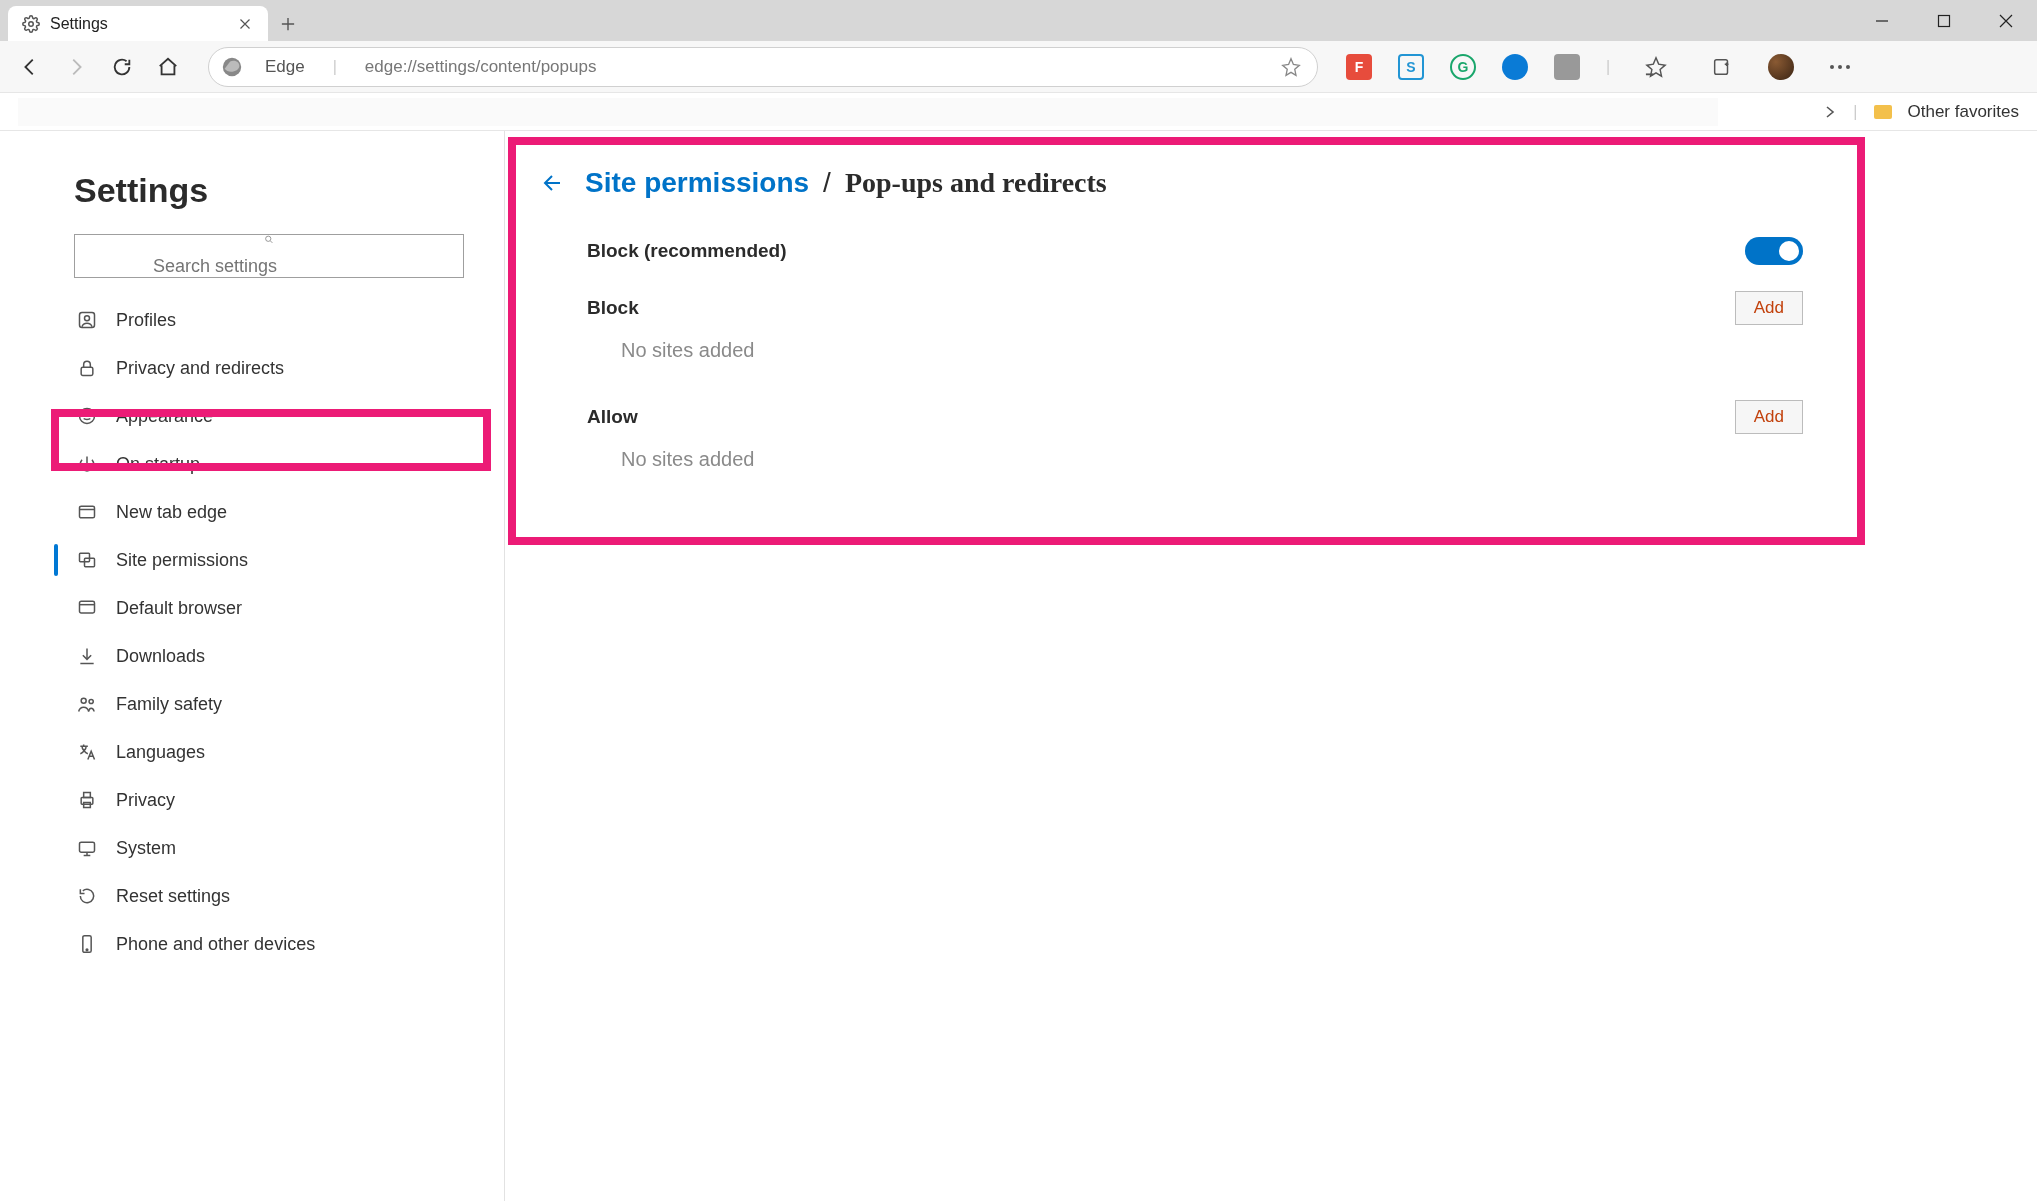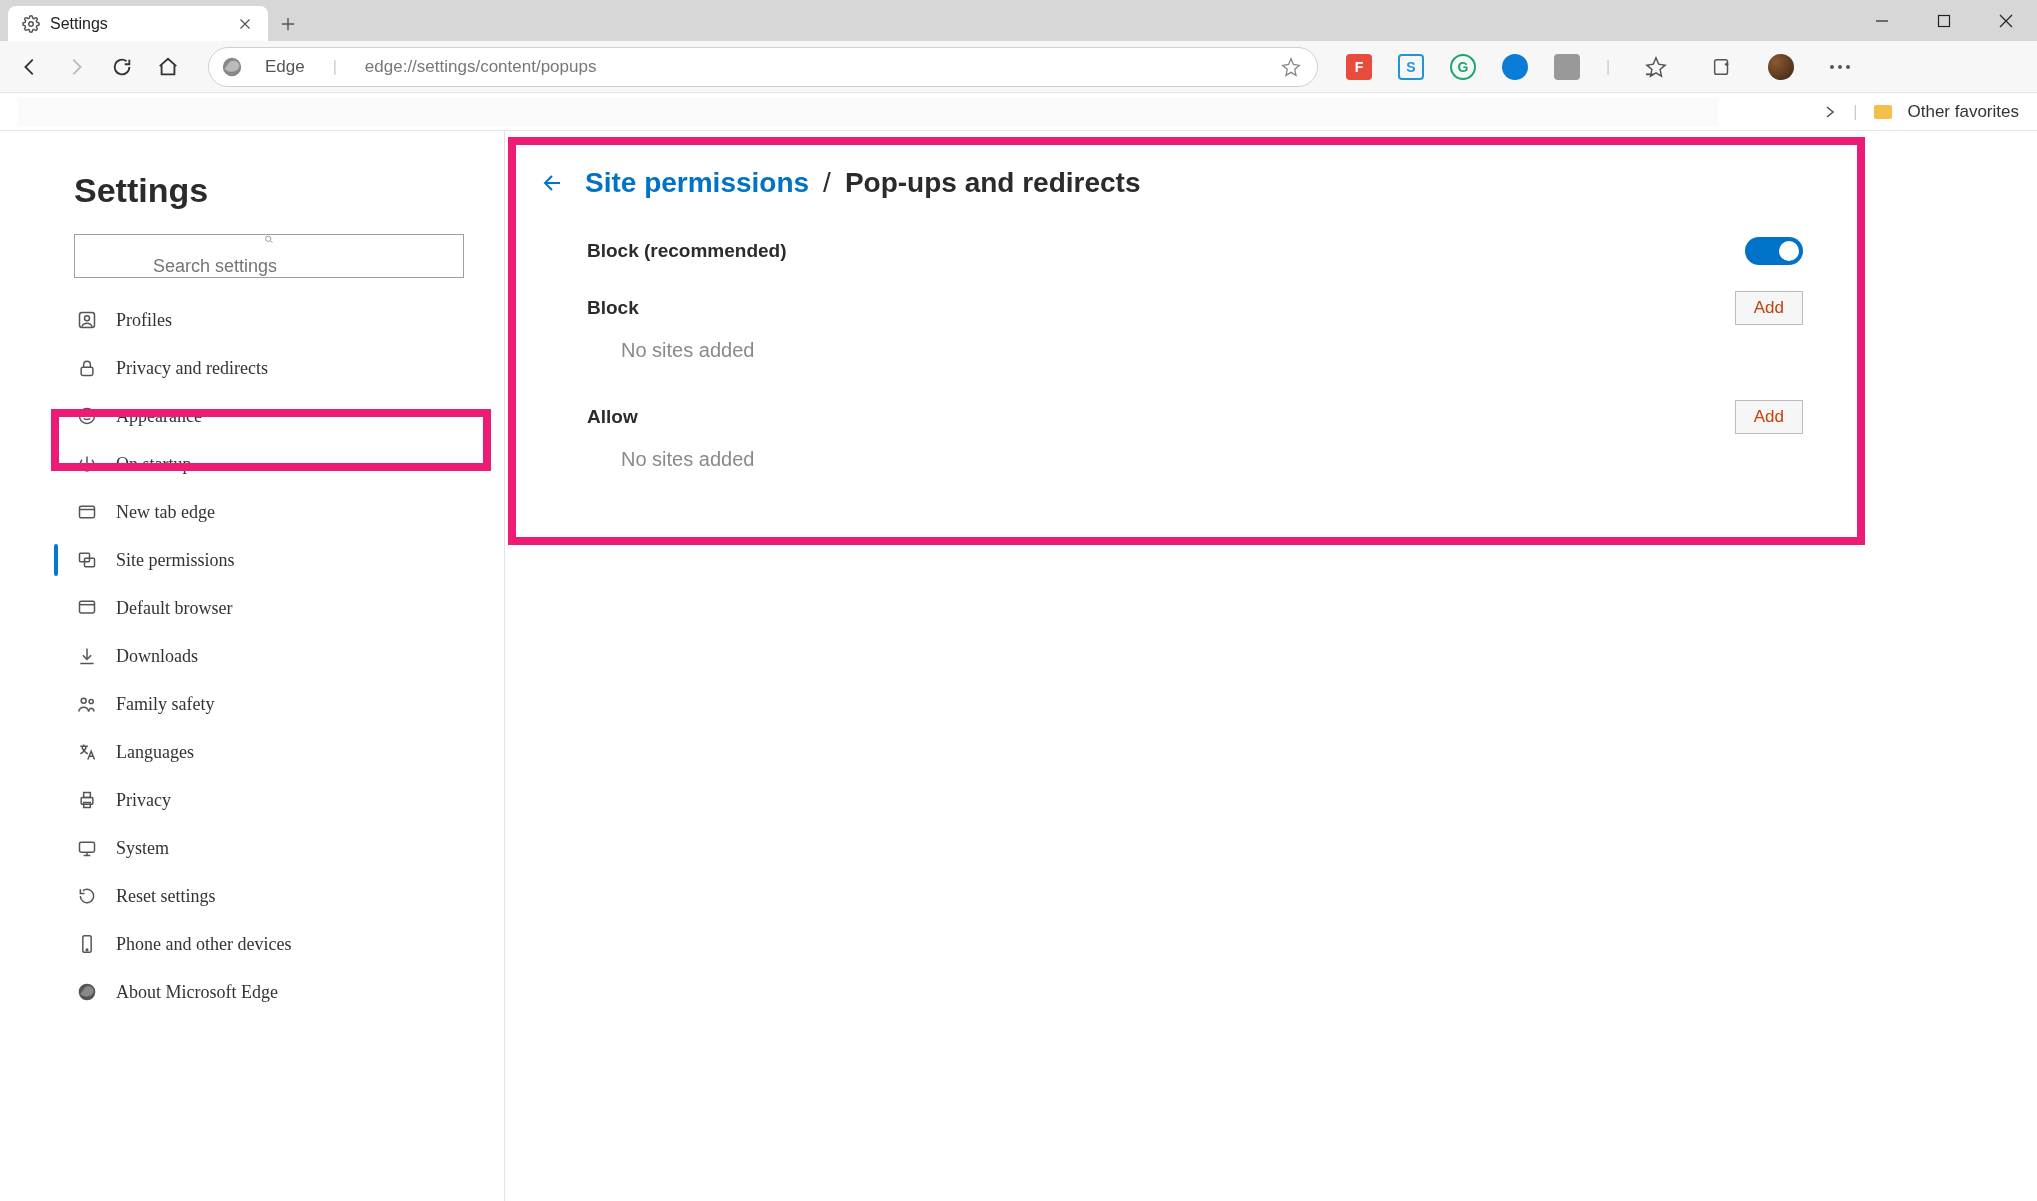--- a/index.html
+++ b/index.html
@@ -35,35 +35,35 @@
   .folder-icon { width:18px; height:14px; background:#f3c04b; border-radius:2px; display:inline-block; }
   .bk-sep { color:#ccc; }
   
   .workspace { display:flex; height: calc(1201px - 41px - 52px - 38px); }
   .sidebar { width: 505px; border-right:1px solid #e2e2e2; padding-top: 40px; }
   .sidebar-inner { padding: 0 40px 0 74px; }
   .settings-title { font-size:34px; font-weight:600; color:#2b2b2b; margin-bottom: 24px; }
   .search-box { display:flex; align-items:center; height:44px; border:1px solid #9f9f9f; padding:0 14px; gap:12px; margin-bottom: 18px; flex-direction: column; }
   .search-box input { border:none; outline:none; font-size:18px; flex:1; color:#666; }
   .nav { list-style:none; }
-  .nav li { display:flex; align-items:center; gap:18px; height:48px; font-size:18px; color:#333; padding-left:2px;font-family:Liberation Serif, serif; }
+  .nav li { display:flex; align-items:center; gap:18px; height:48px; font-size:18px; color:#333; padding-left:2px; }
   .nav li .nav-icon { width:22px; height:22px; display:flex; align-items:center; justify-content:center; color:#555; }
   .nav li.active { position:relative; }
   .nav li.active::before { content:""; position:absolute; left:-20px; top:8px; bottom:8px; width:4px; background:#0078d4; border-radius:2px; }
   .content { flex:1; padding: 36px 0 0 0; position:relative; }
   
   .hl { position:absolute; border:8px solid #ec1b76; pointer-events:none; }
   .hl-sidebar { left:-454px; top:242px; width:440px; height:62px; }
   .hl-main { left:3px; top:-30px; width:1357px; height:408px; }
   .content-inner { padding: 0 48px 0 34px; max-width: 1360px; }
   .breadcrumb { display:flex; align-items:center; gap:14px; font-size:28px; font-weight:600; margin-bottom: 28px; }
   .back-arrow { width:28px; height:28px; color:#0073c8; display:flex; align-items:center; justify-content:center; margin-right:4px; }
   .bc-link { color:#0073c8; }
   .bc-sep { color:#2b2b2b; font-weight:400; }
-  .bc-current { color:#2b2b2b; }
+  .bc-current { color:#2b2b2b;font-family:Liberation Serif, serif; }
   .setting-row { display:flex; align-items:center; padding: 10px 0 18px 48px; }
   .setting-row .label { font-size:19px; font-weight:600; color:#2b2b2b; }
   .toggle { margin-left:auto; width:58px; height:28px; background:#0073c8; border-radius:14px; position:relative; margin-right:14px; }
   .toggle::after { content:""; position:absolute; right:4px; top:4px; width:20px; height:20px; background:#fff; border-radius:50%; }
   .section { padding: 8px 0 0 48px; }
   .section-head { display:flex; align-items:center; }
   .section-head .sh-title { font-size:19px; font-weight:600; color:#2b2b2b; }
   .add-btn { margin-left:auto; margin-right:14px; border:1px solid #bcbcbc; background:#f6f6f6; padding:6px 18px; font-size:17px; color:#c2410c; }
   .empty-text { color:#8a8a8a; font-size:20px; padding: 14px 0 24px 34px; }
   svg { display:block; }
@@ -333,29 +333,20 @@
           </li>
         <li>
             <span class="nav-icon">
               <svg width="20" height="20" viewBox="0 0 24 24" fill="none" stroke="#555" stroke-width="1.8">
                 <rect x="7" y="2" width="10" height="20" rx="2"></rect>
                 <circle cx="12" cy="19" r="1"></circle>
               </svg>
             </span>
             <span>Phone and other devices</span>
           </li>
-        <li>
-            <span class="nav-icon">
-              <svg width="20" height="20" viewBox="0 0 24 24">
-                <circle cx="12" cy="12" r="10" fill="#555"></circle>
-                <path d="M4 14c4 6 16 3 16-3 0-5-6-7-10-5" fill="#888"></path>
-              </svg>
-            </span>
-            <span>About Microsoft Edge</span>
-          </li>
       </ul>
     </div>
   </div>
 
   <div class="content">
     <div class="content-inner" style="position:relative">
       <div class="hl hl-main"></div>
       <div class="hl hl-sidebar"></div>
 
       <div class="breadcrumb">

